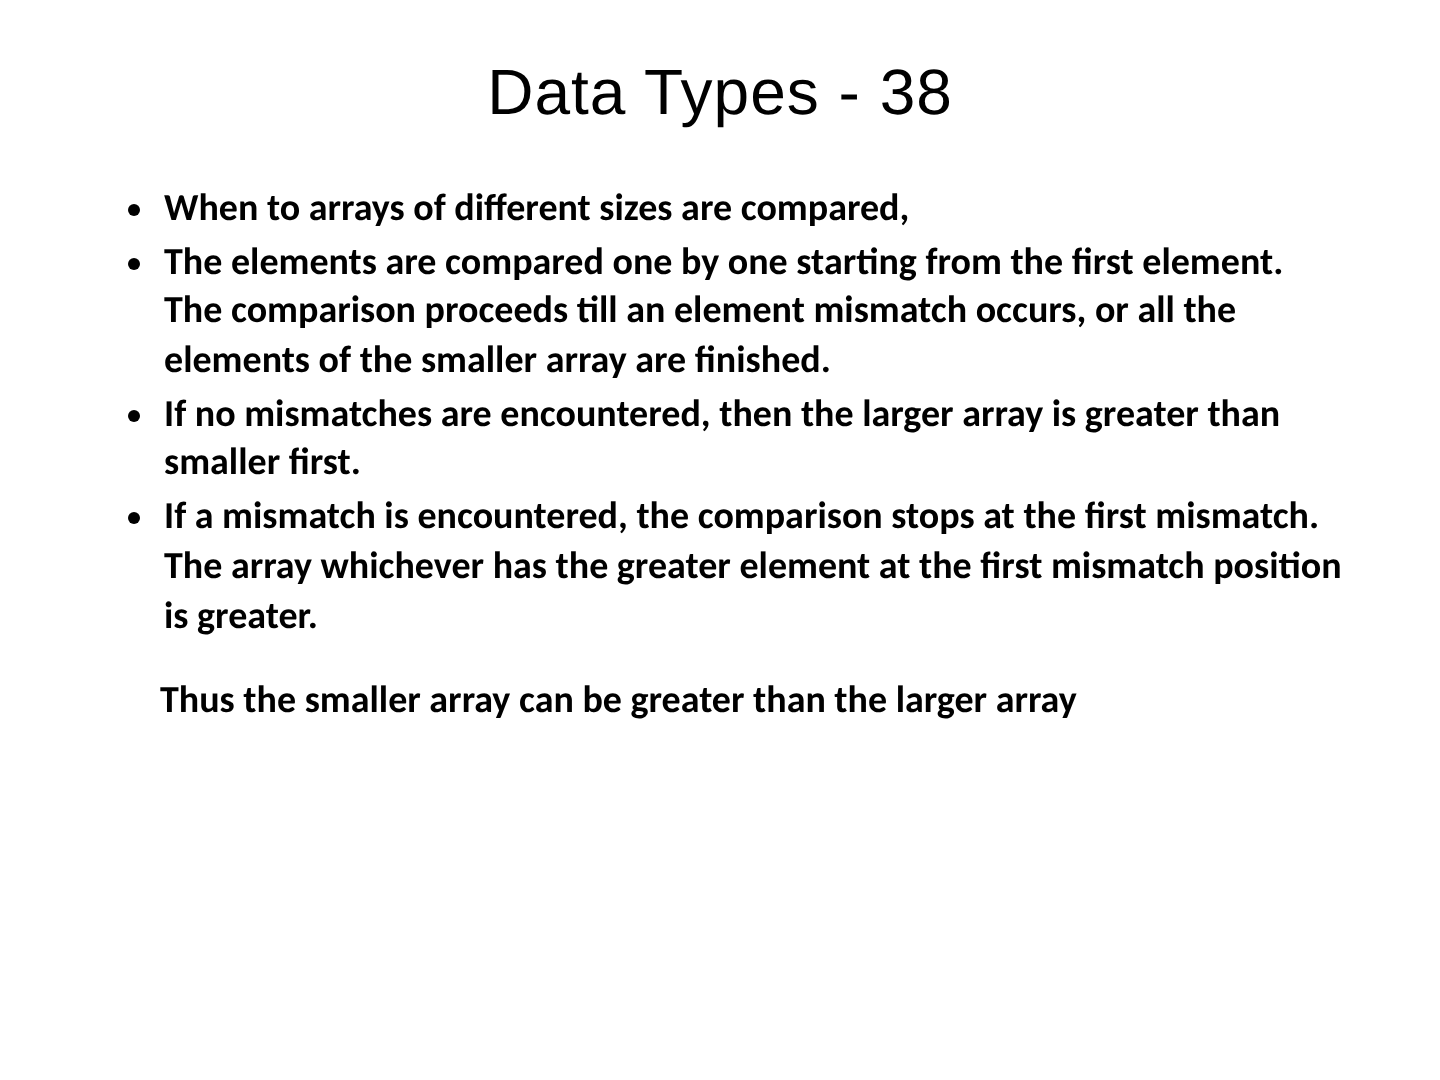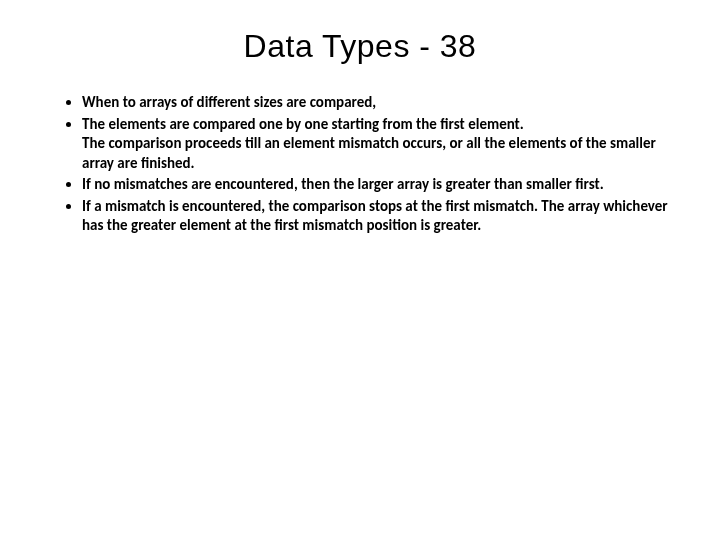--- a/index.html
+++ b/index.html
@@ -22,21 +22,21 @@
     font-weight: 400;
     font-size: 32px;
     letter-spacing: 0.5px;
     text-align: center;
     margin: 4px 0 28px 0;
   }
   .bullets {
     list-style: disc;
     padding-left: 46px;
     margin: 0;
-    font-size: 15px;
+    font-size: 19px;
     font-weight: 700;
     line-height: 1.3;
   }
   .bullets li {
     margin: 0 0 2px 0;
   }
   .followup {
     font-size: 19px;
     font-weight: 700;
     line-height: 1.3;
@@ -49,13 +49,14 @@
 <div class="slide">
   <h1 class="title">Data Types - 38</h1>
 
   <ul class="bullets">
     <li>When to arrays of different sizes are compared,</li>
     <li>The elements are compared one by one starting from the first element.<br>The comparison proceeds till an element mismatch occurs, or all the elements of the smaller array are finished.</li>
     <li>If no mismatches are encountered, then the larger array is greater than smaller first.</li>
     <li>If a mismatch is encountered, the comparison stops at the first mismatch. The array whichever has the greater element at the first mismatch position is greater.</li>
   </ul>
 
+  <div class="followup">Thus the smaller array can be greater than the larger array</div>
 </div>
 
 </body></html>

